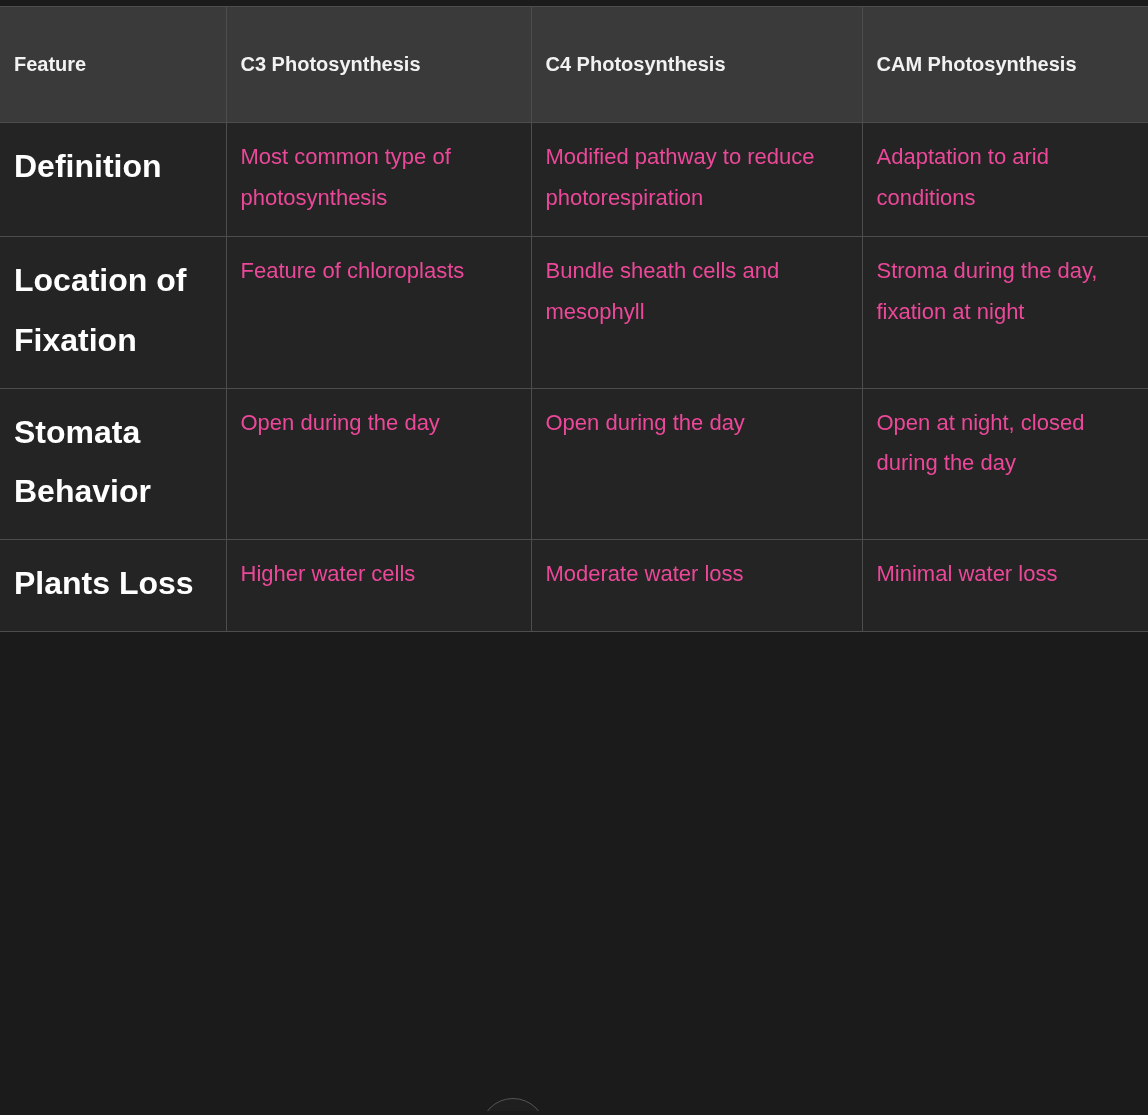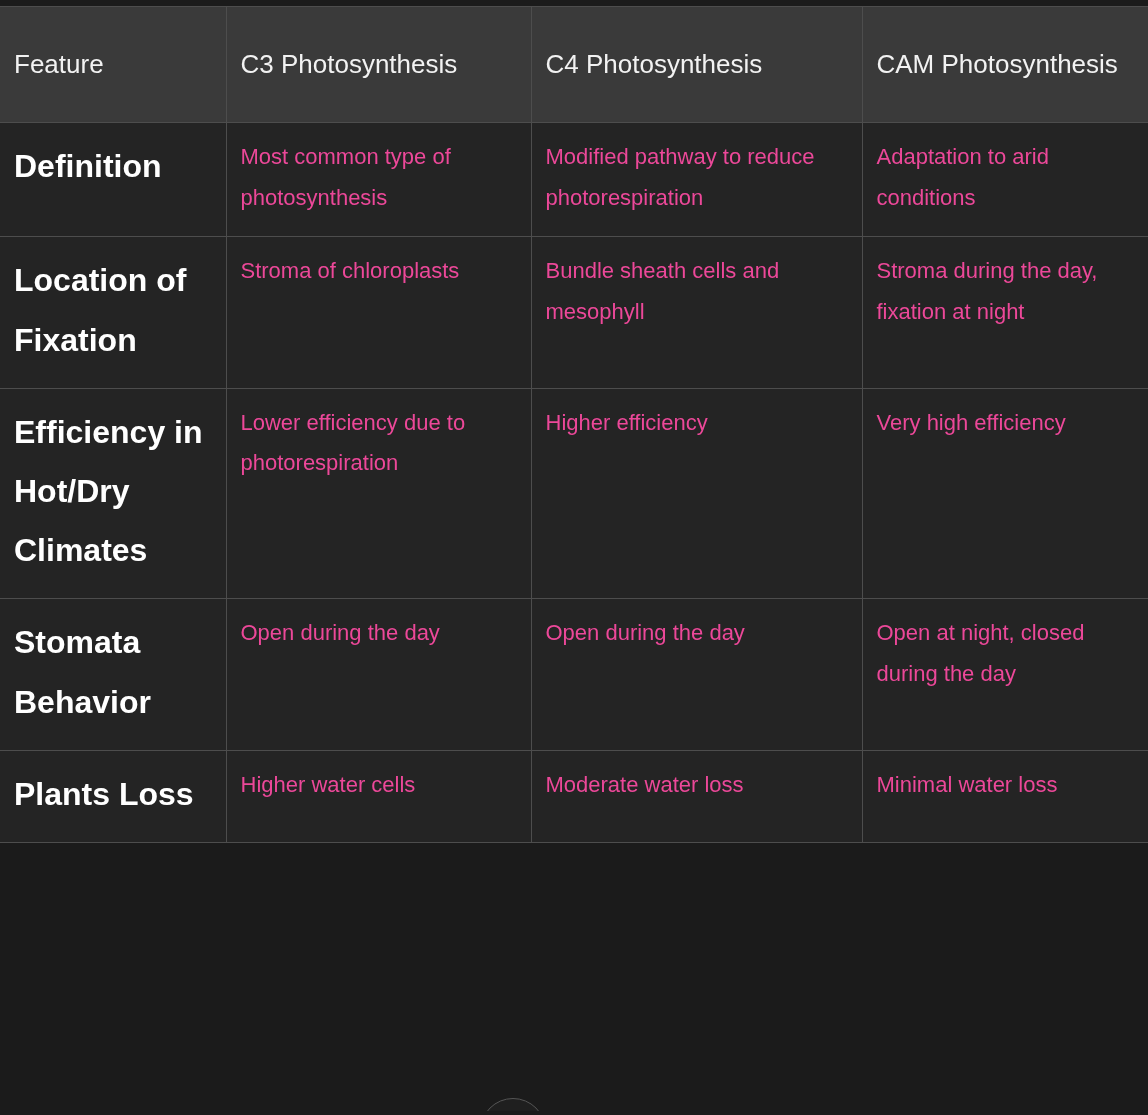--- a/index.html
+++ b/index.html
@@ -55,22 +55,22 @@
   table.comparison th + th,
   table.comparison td + td,
   table.comparison th + td,
   table.comparison td + th {
     border-left: 1px solid #4d4d4d;
   }
 
   table.comparison thead th {
     background: #3a3a3a;
     color: #f2f2f2;
-    font-size: 26px;
-    font-weight: 400;
+    font-size: 20px;
+    font-weight: 700;
     line-height: 1.52;
     padding-top: 20px;
     padding-bottom: 20px;
     height: 116px;
     vertical-align: middle;
     border-top: 1px solid #4d4d4d;
   }
 
   table.comparison tbody th {
     background: #242424;
@@ -160,41 +160,27 @@
             </td>
             <td>
               <span class="cell-text">Adaptation to arid conditions</span>
             </td>
           </tr>
           <tr>
             <th>
               <span class="cell-text">Location of Fixation</span>
             </th>
             <td>
-              <span class="cell-text">Stroma of chloroplasts</span>
+              <span class="cell-text">Feature of chloroplasts</span>
             </td>
             <td>
               <span class="cell-text">Bundle sheath cells and mesophyll</span>
             </td>
             <td>
               <span class="cell-text">Stroma during the day, fixation at night</span>
-            </td>
-          </tr>
-          <tr>
-            <th>
-              <span class="cell-text">Efficiency in Hot/Dry Climates</span>
-            </th>
-            <td>
-              <span class="cell-text">Lower efficiency due to photorespiration</span>
-            </td>
-            <td>
-              <span class="cell-text">Higher efficiency</span>
-            </td>
-            <td>
-              <span class="cell-text">Very high efficiency</span>
             </td>
           </tr>
           <tr>
             <th>
               <span class="cell-text">Stomata Behavior</span>
             </th>
             <td>
               <span class="cell-text">Open during the day</span>
             </td>
             <td>

